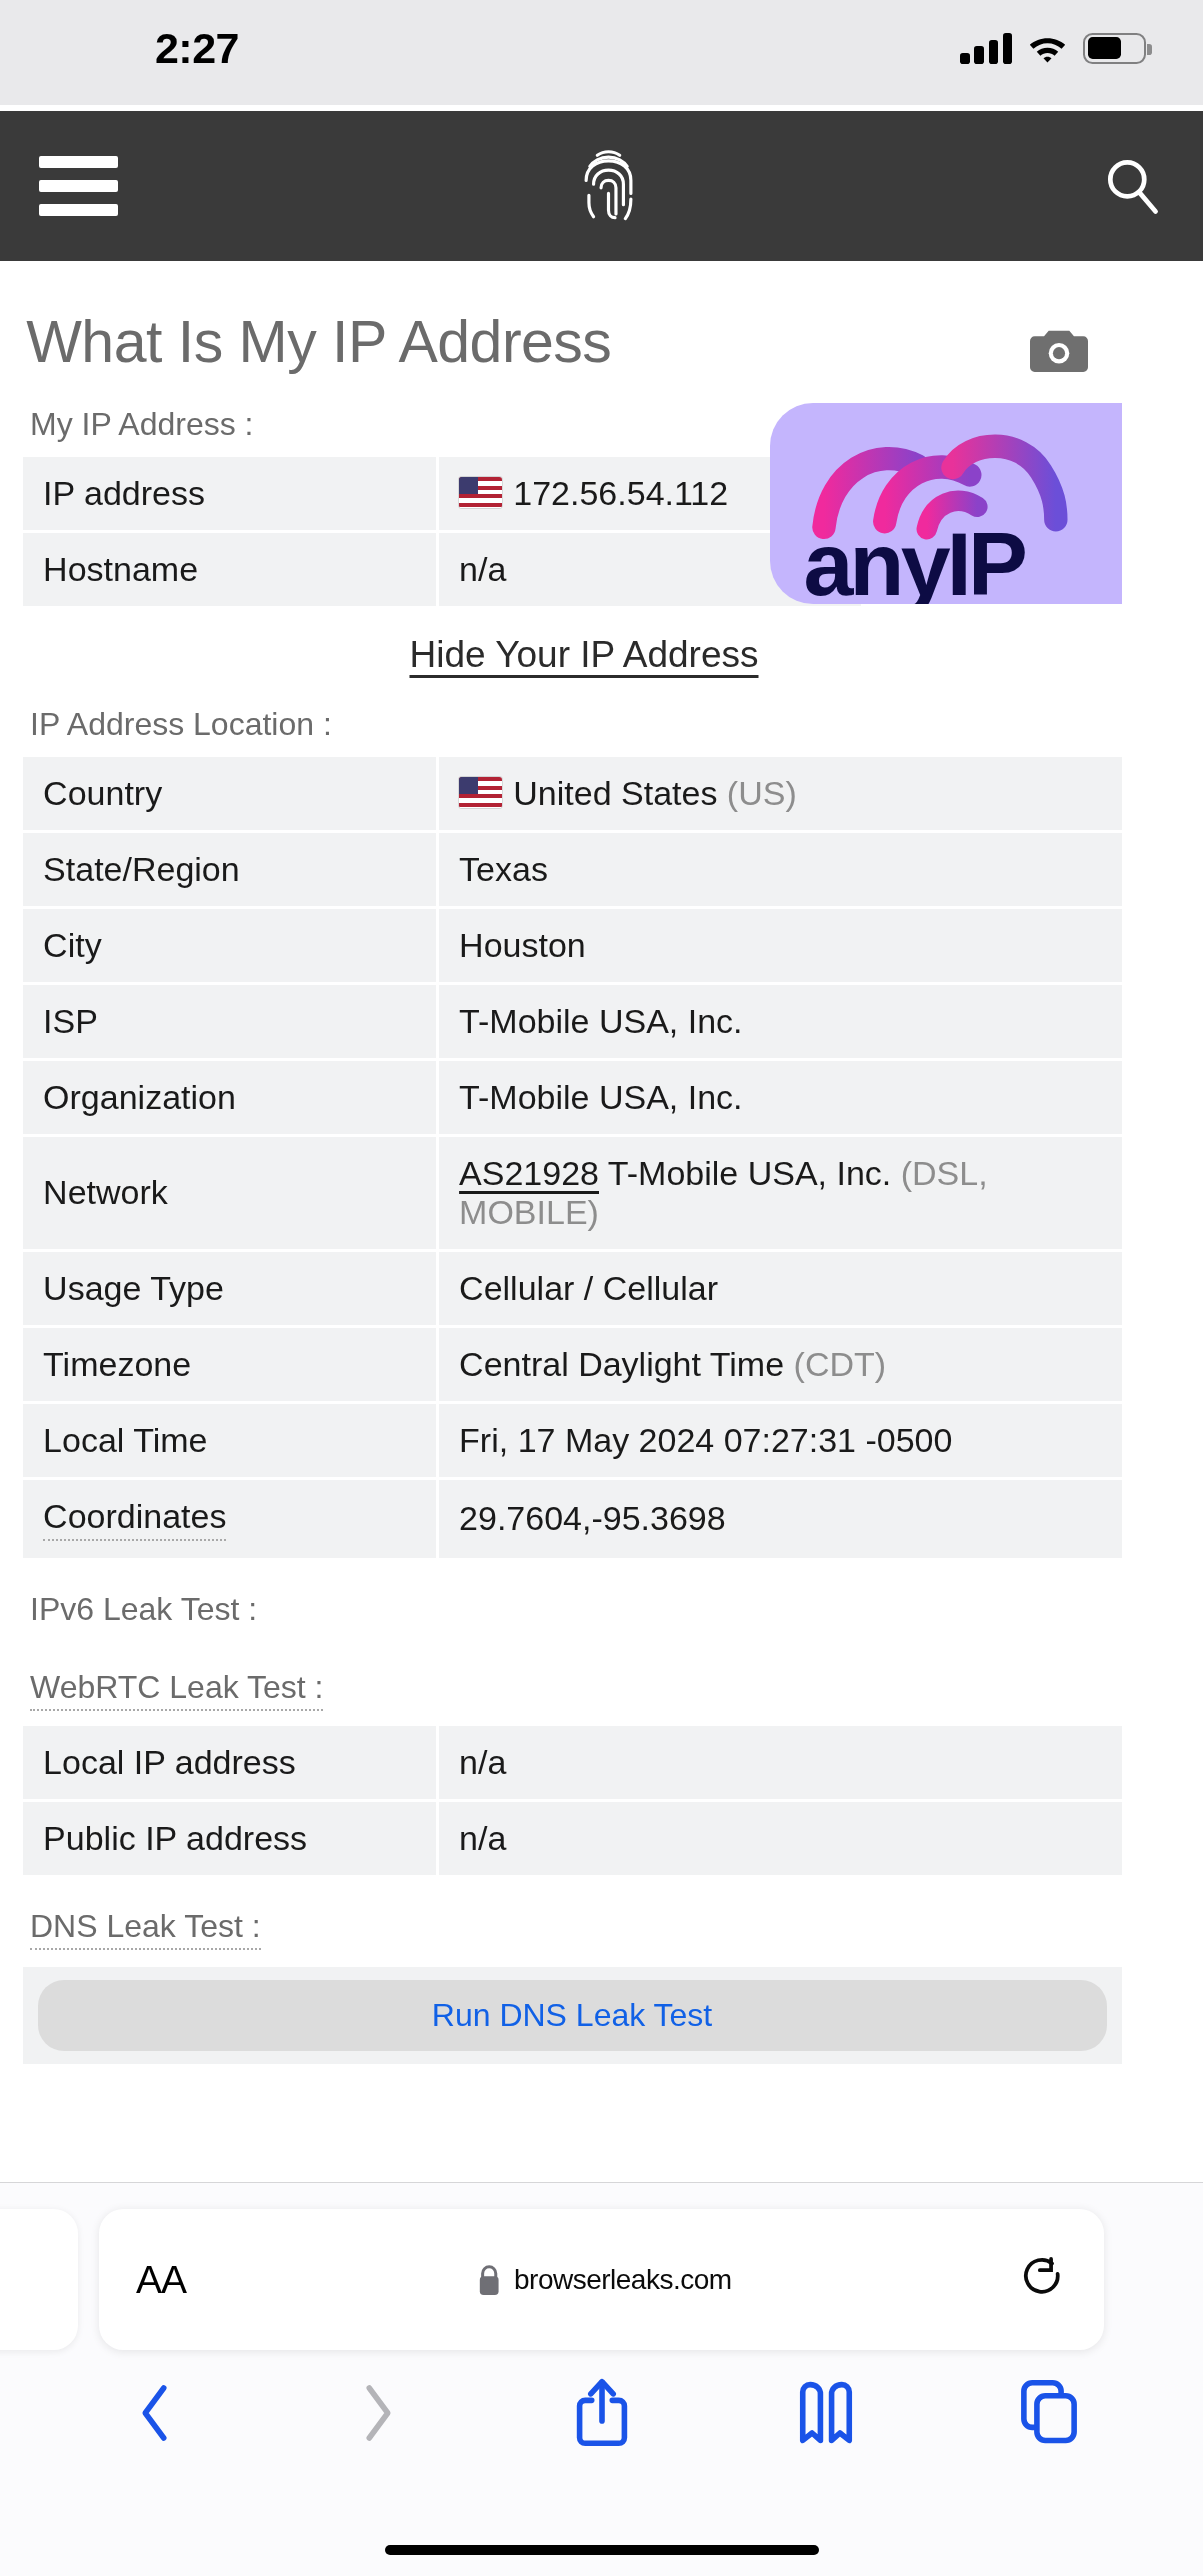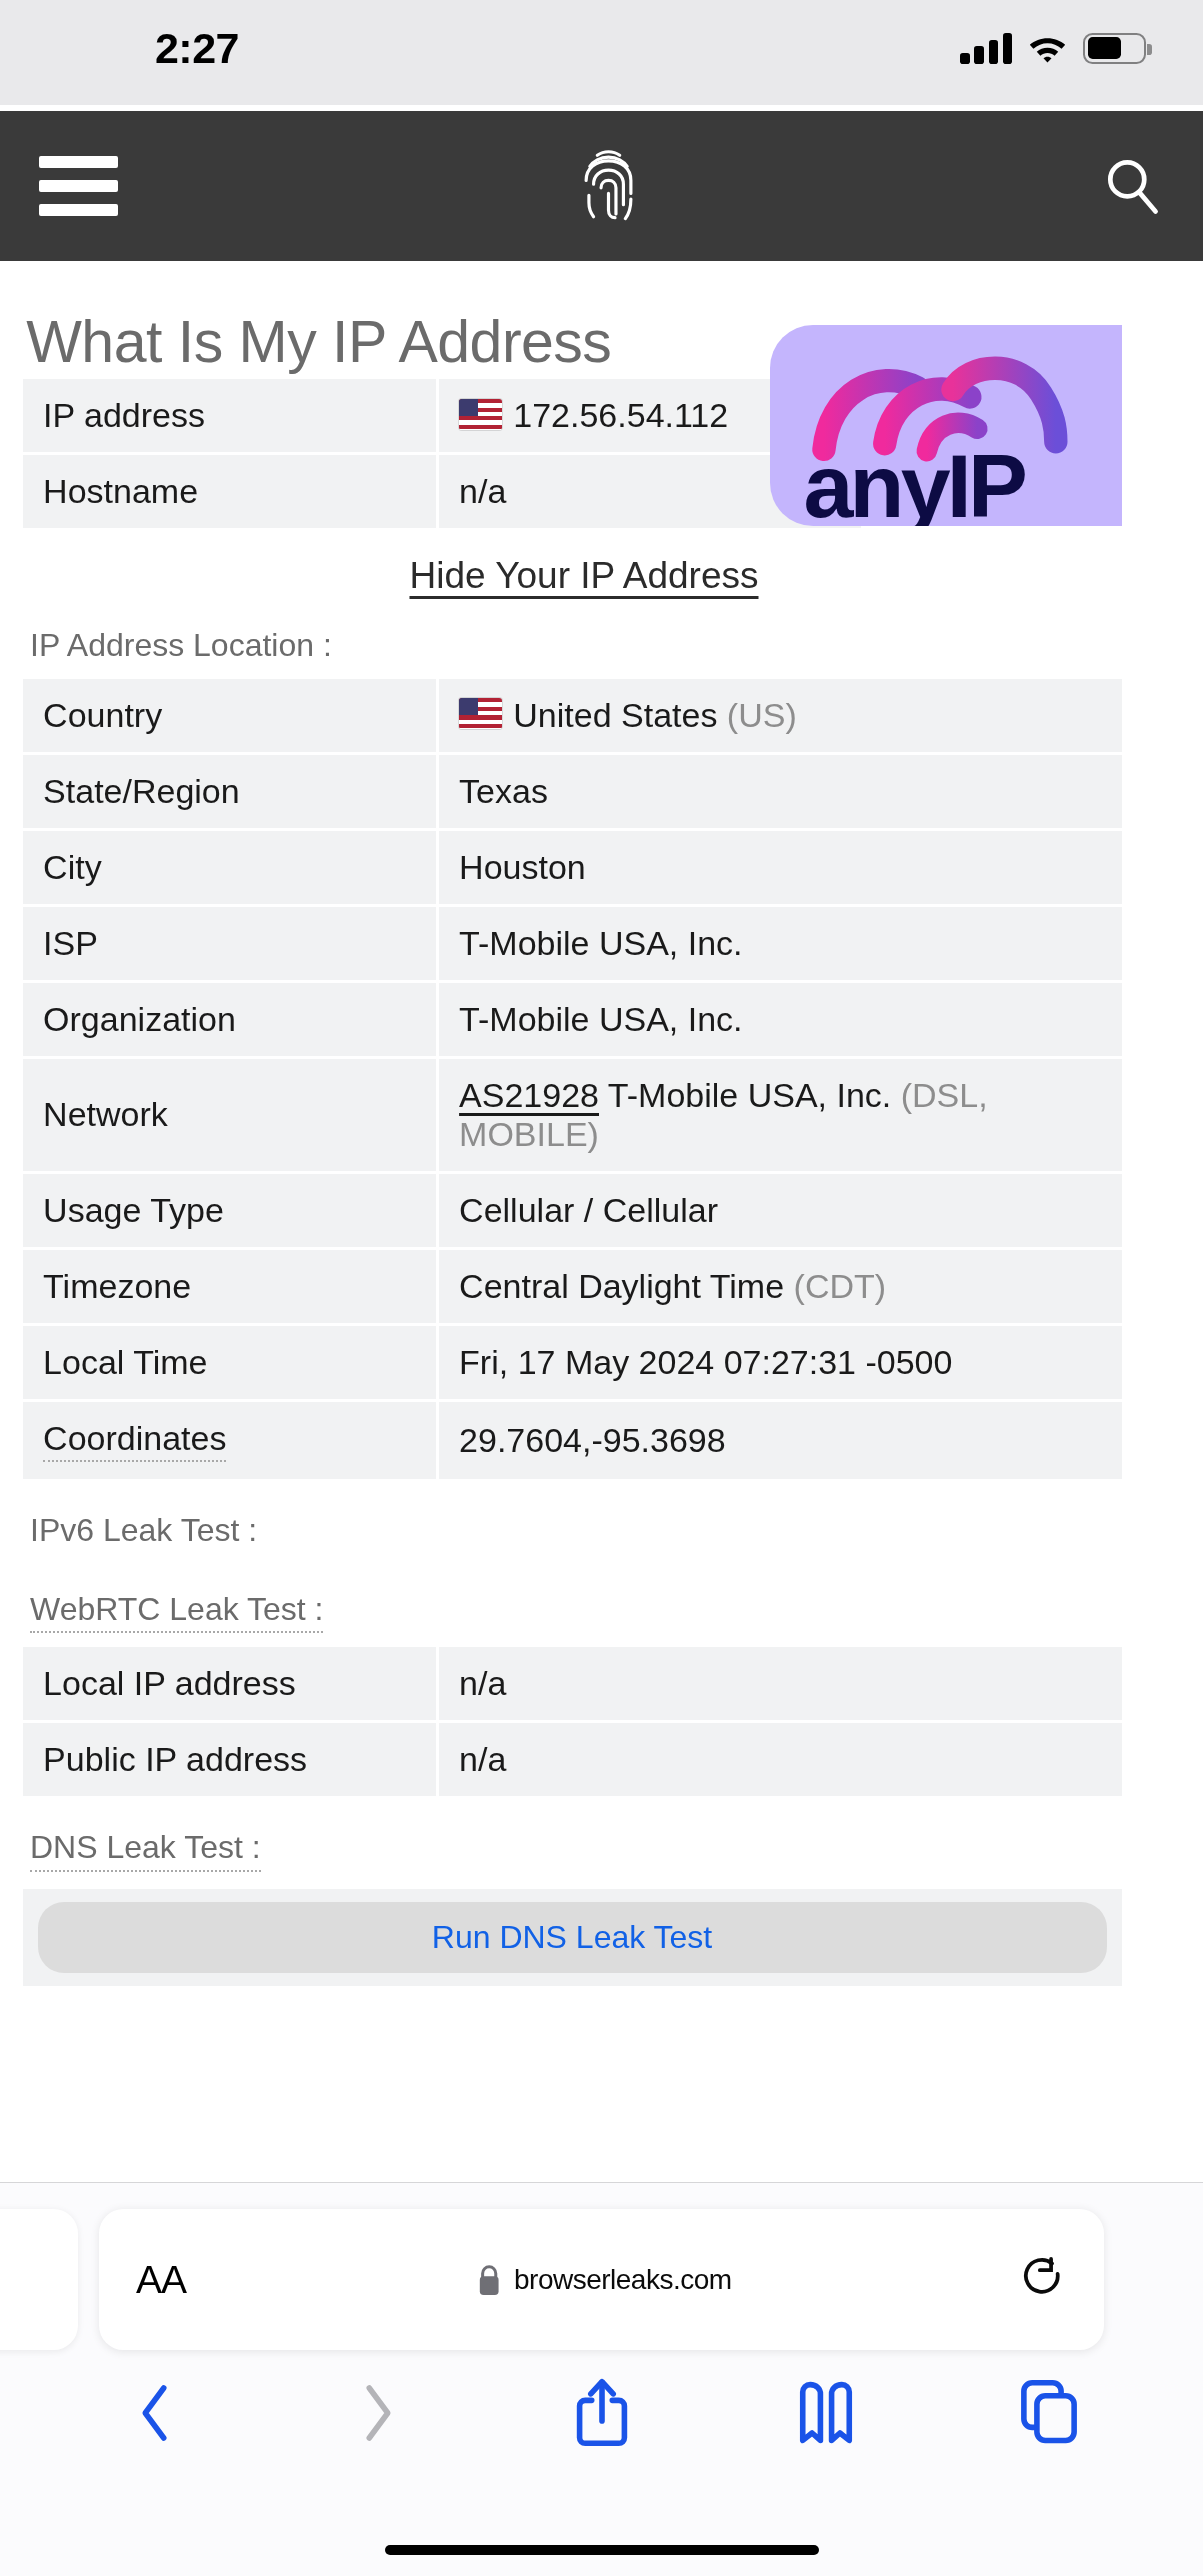--- a/index.html
+++ b/index.html
@@ -224,20 +224,21 @@
     <h1 class="page-title">What Is My IP Address</h1>
     <div class="camera-ic">
       <svg viewBox="0 0 62 50" width="58" height="47">
         <path d="M20 6h22l5 6h10a5 5 0 0 1 5 5v28a5 5 0 0 1-5 5H5a5 5 0 0 1-5-5V17a5 5 0 0 1 5-5h10z" fill="#6f6f6f"></path>
         <circle cx="31" cy="30" r="11" fill="#fff"></circle>
           <circle cx="31" cy="30" r="6.5" fill="#6f6f6f"></circle>
       </svg>
     </div>
 
     
+    <div class="section-label">My IP Address :</div>
     <div class="ip-table-wrap">
       <table class="ip-table">
         <tbody>
             <tr>
           <td class="k">IP address</td>
           <td class="v"><span class="flag"></span><span>172.56.54.112</span></td>
         </tr>
         <tr>
           <td class="k">Hostname</td>
           <td class="v">n/a</td>

